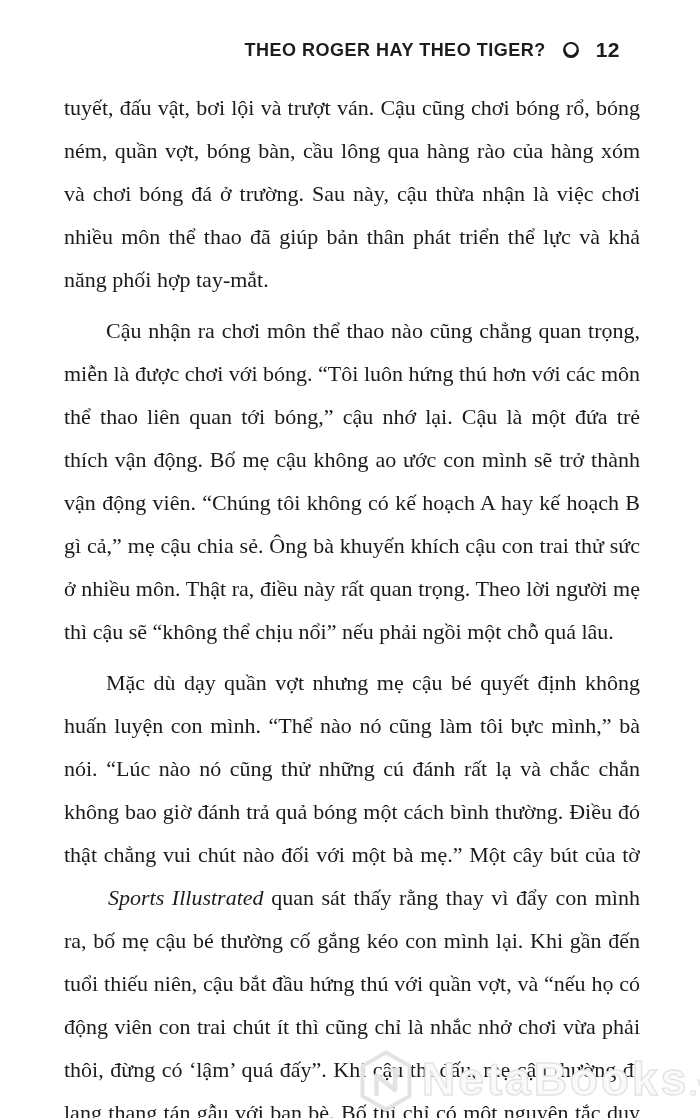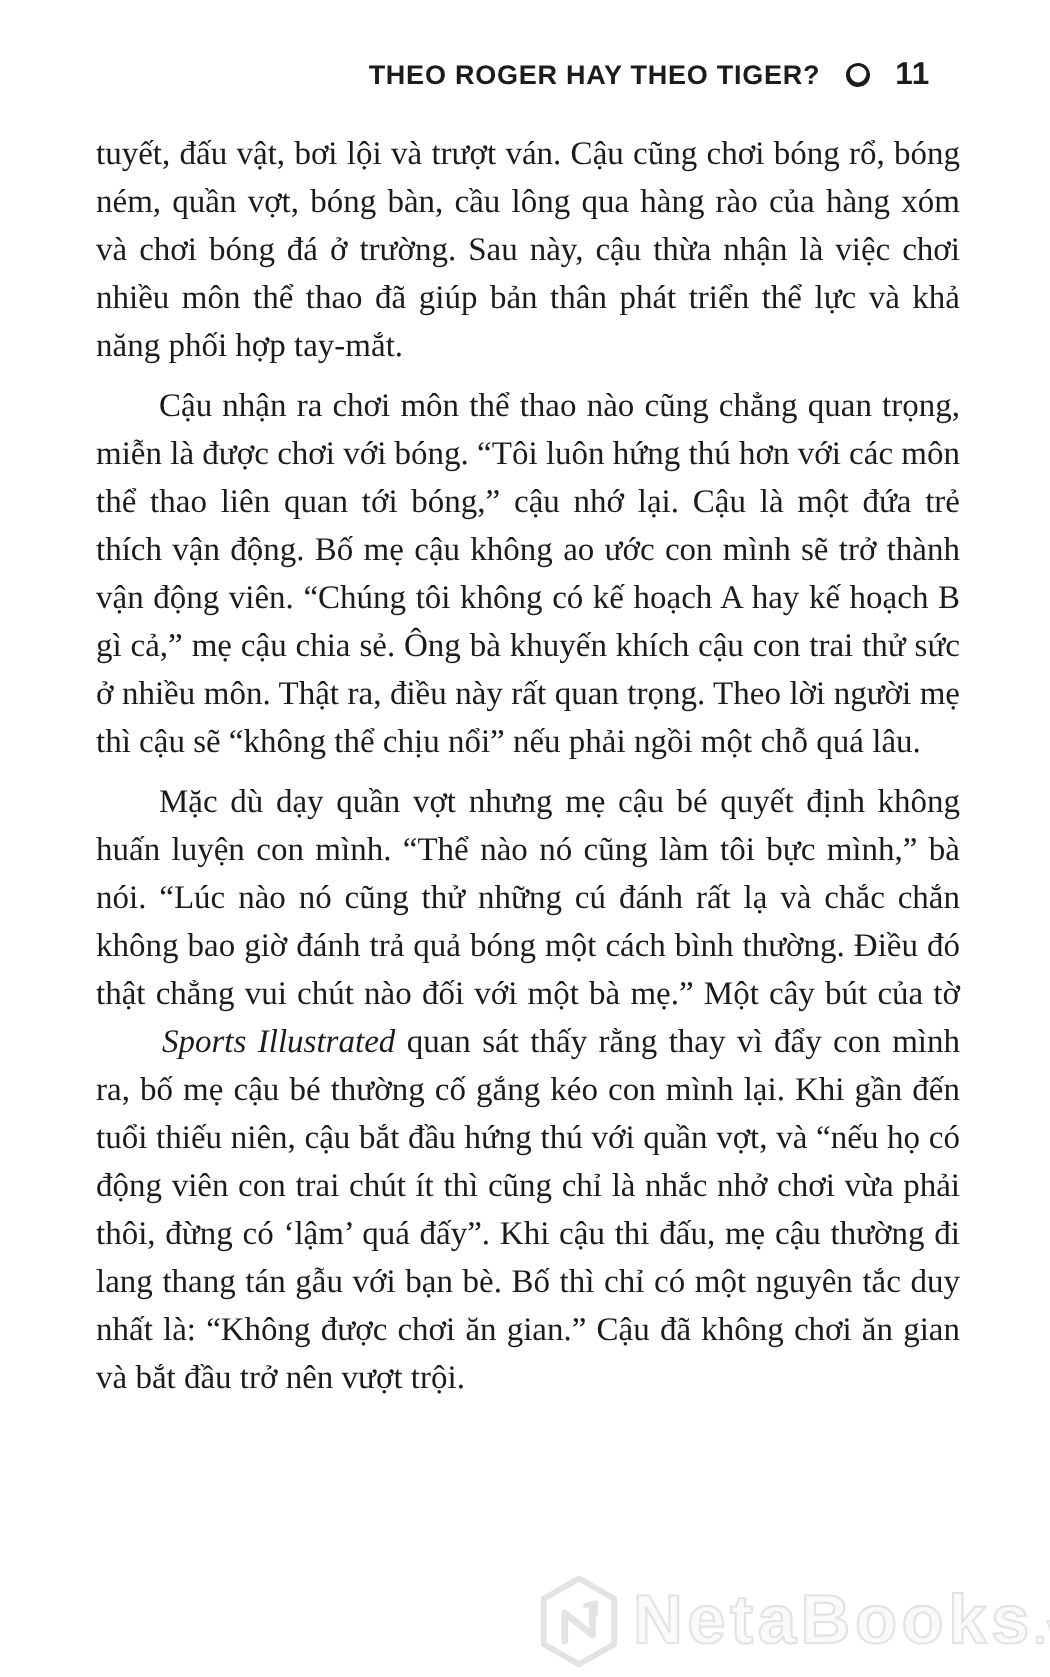--- a/index.html
+++ b/index.html
@@ -54,21 +54,21 @@
   
   .page-body {
     position: absolute;
     left: 64px;
     top: 86px;
     width: 576px;
   }
   .page-body p {
     margin: 0;
     font-size: 22px;
-    line-height: 32px;
+    line-height: 43px;
     text-align: justify;
     hyphens: none;
   }
   .page-body p + p { margin-top: 8px; }
   .page-body p.indent { text-indent: 42px; }
   .page-body em { font-style: italic; margin-left: 44px; }
 
   
   .watermark {
     position: absolute;
@@ -98,21 +98,21 @@
   }
 </style>
 </head>
 <body>
 
 <div class="page">
 
   <header class="page-header">
     <span class="running-head">THEO ROGER HAY THEO TIGER?</span>
     <span class="ring-icon"></span>
-    <span class="page-number">11</span>
+    <span class="page-number">12</span>
   </header>
 
   <main class="page-body">
     <p>tuyết, đấu vật, bơi lội và trượt ván. Cậu cũng chơi bóng rổ, bóng ném, quần vợt, bóng bàn, cầu lông qua hàng rào của hàng xóm và chơi bóng đá ở trường. Sau này, cậu thừa nhận là việc chơi nhiều môn thể thao đã giúp bản thân phát triển thể lực và khả năng phối hợp tay-mắt.</p>
     <p class="indent">Cậu nhận ra chơi môn thể thao nào cũng chẳng quan trọng, miễn là được chơi với bóng. “Tôi luôn hứng thú hơn với các môn thể thao liên quan tới bóng,” cậu nhớ lại. Cậu là một đứa trẻ thích vận động. Bố mẹ cậu không ao ước con mình sẽ trở thành vận động viên. “Chúng tôi không có kế hoạch A hay kế hoạch B gì cả,” mẹ cậu chia sẻ. Ông bà khuyến khích cậu con trai thử sức ở nhiều môn. Thật ra, điều này rất quan trọng. Theo lời người mẹ thì cậu sẽ “không thể chịu nổi” nếu phải ngồi một chỗ quá lâu.</p>
     <p class="indent"><span>Mặc dù dạy quần vợt nhưng mẹ cậu bé quyết định không huấn luyện con mình. “Thể nào nó cũng làm tôi bực mình,” bà nói. “Lúc nào nó cũng thử những cú đánh rất lạ và chắc chắn không bao giờ đánh trả quả bóng một cách bình thường. Điều đó thật chẳng vui chút nào đối với một bà mẹ.” Một cây bút của tờ </span><em>Sports Illustrated</em><span> quan sát thấy rằng thay vì đẩy con mình ra, bố mẹ cậu bé thường cố gắng kéo con mình lại. Khi gần đến tuổi thiếu niên, cậu bắt đầu hứng thú với quần vợt, và “nếu họ có động viên con trai chút ít thì cũng chỉ là nhắc nhở chơi vừa phải thôi, đừng có ‘lậm’ quá đấy”. Khi cậu thi đấu, mẹ cậu thường đi lang thang tán gẫu với bạn bè. Bố thì chỉ có một nguyên tắc duy nhất là: “Không được chơi ăn gian.” Cậu đã không chơi ăn gian và bắt đầu trở nên vượt trội.</span></p>
   </main>
 
   <div class="watermark">
     <svg class="wm-logo" width="56" height="62" viewBox="0 0 100 110" fill="none">

